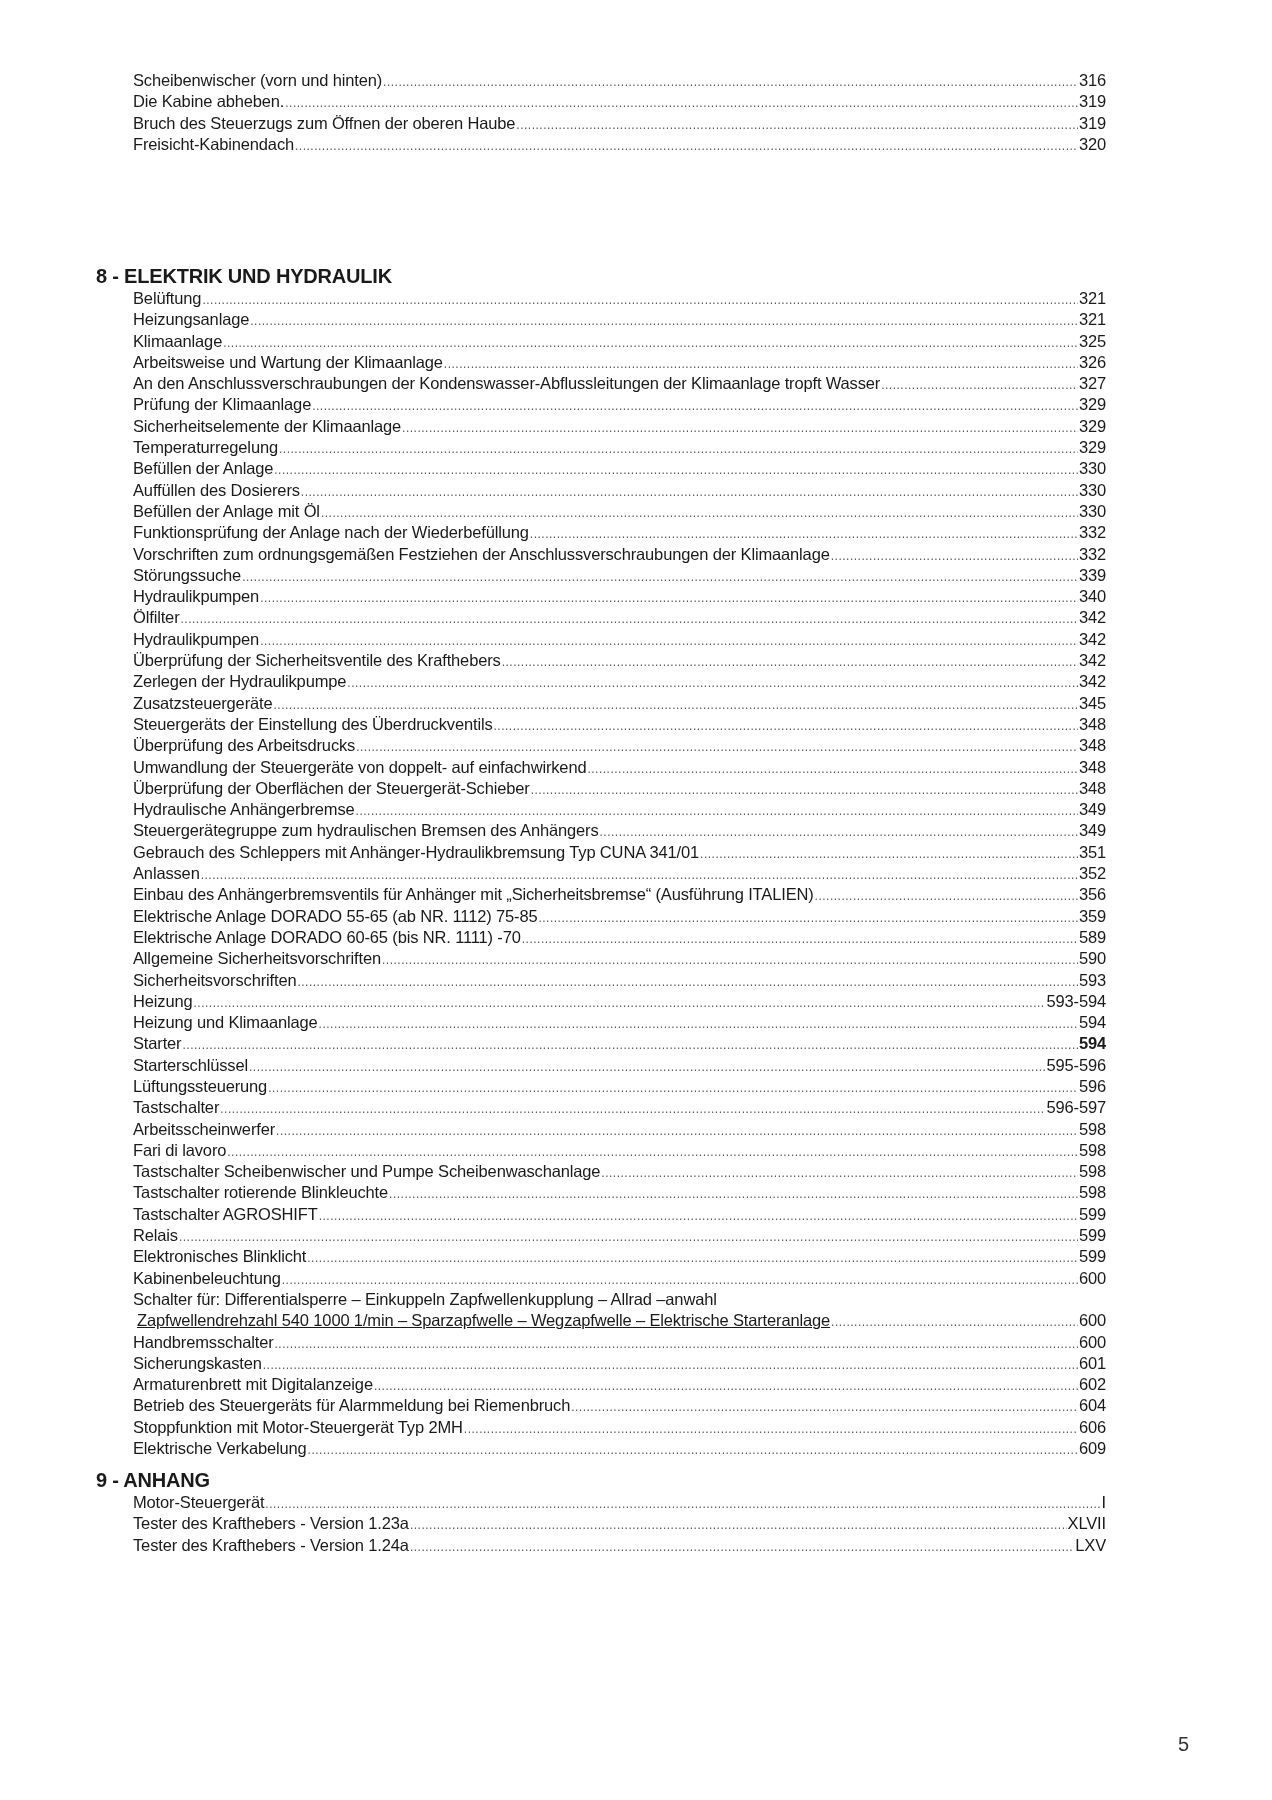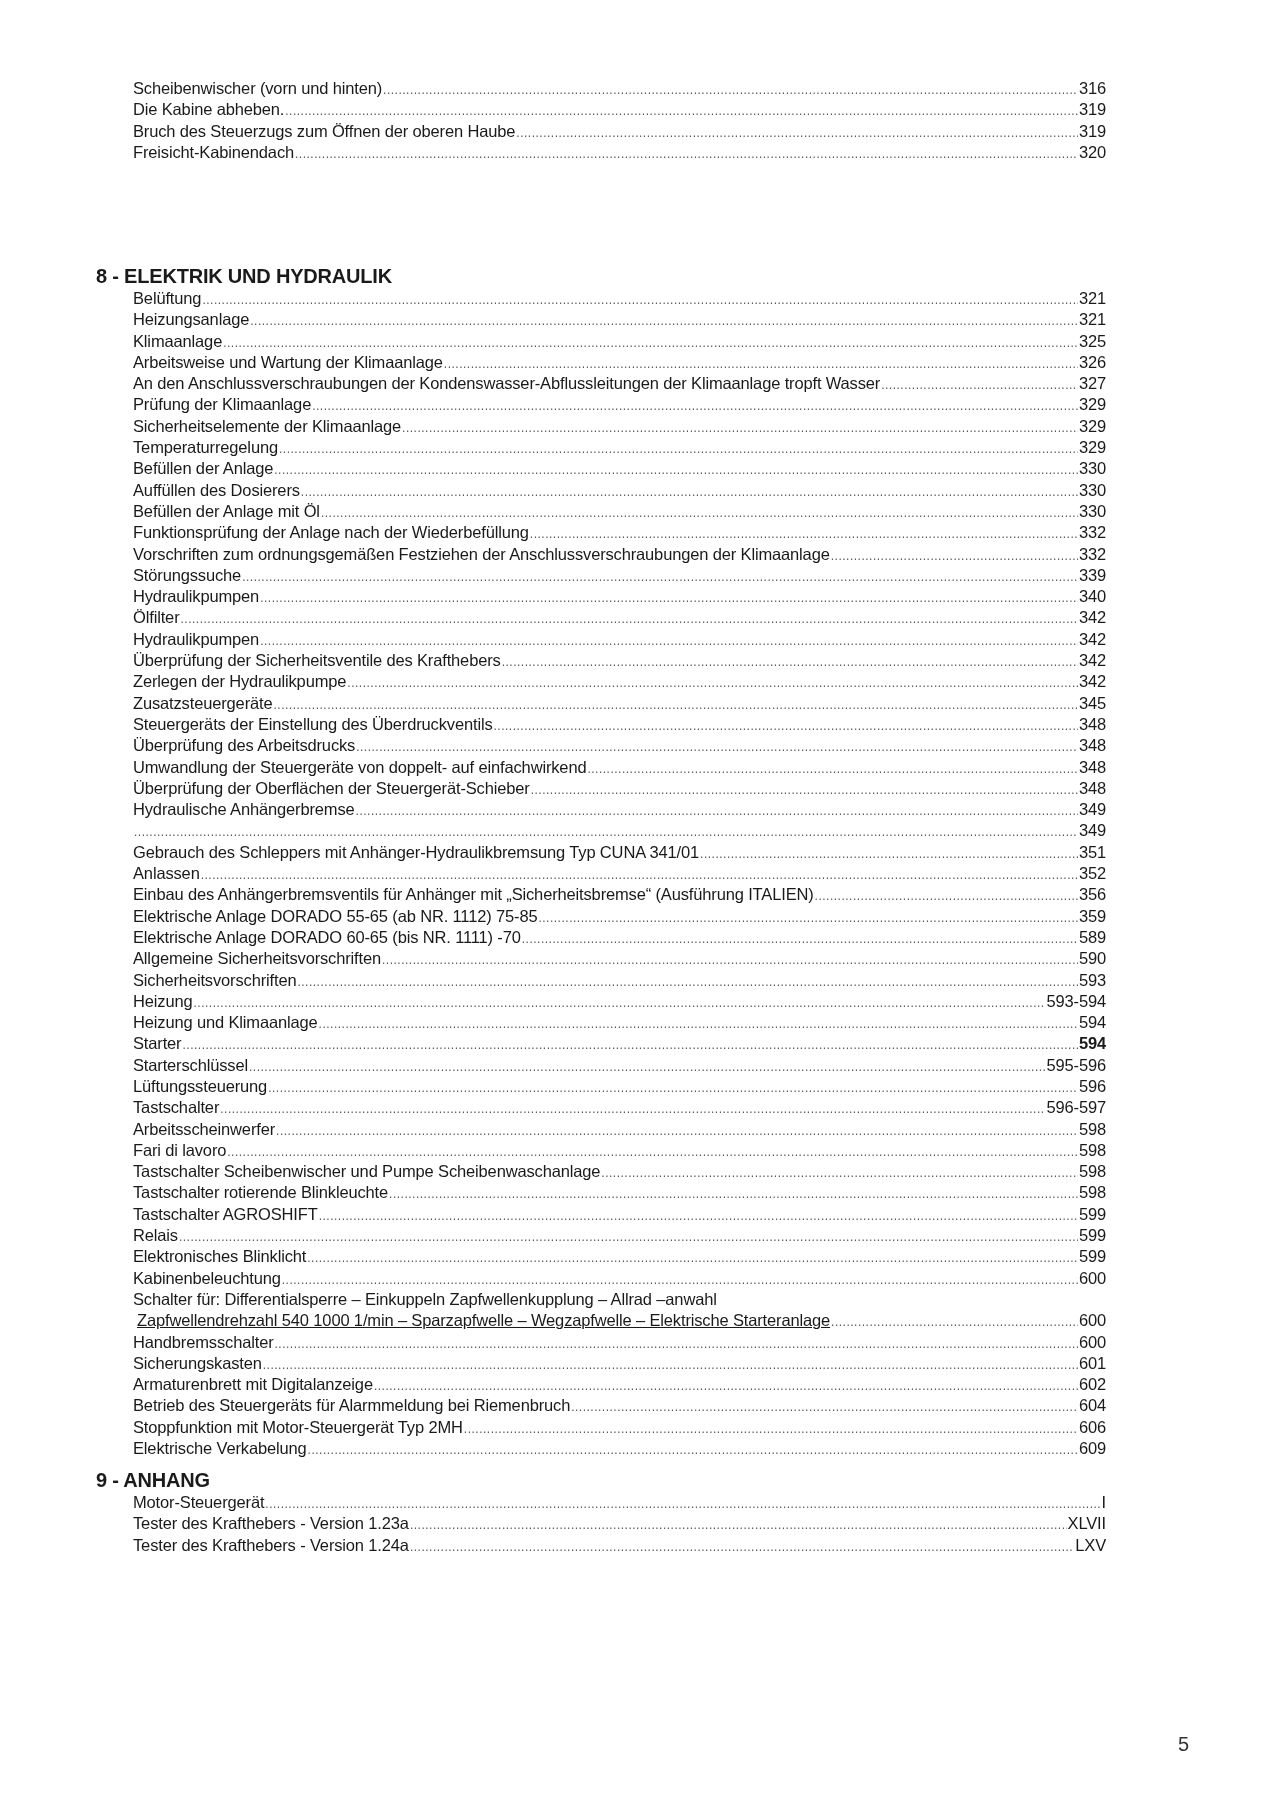--- a/index.html
+++ b/index.html
@@ -18,21 +18,21 @@
   .entry.cont { height: 21.3px; }
   .entry.cont .t { padding-left: 4px; text-decoration: underline; }
   .entry.nobreak { }
   .page-number { position: absolute; left: 1178px; top: 1733px; font-size: 20px; color: #333; }
 </style>
 </head>
 <body>
 
 <div class="page">
 
-  <div class="block" style="top:78px;" id="cont-block">
+  <div class="block" style="top:70px;" id="cont-block">
       <div class="entry">
         <span class="t">Scheibenwischer (vorn und hinten)</span>
         <span class="dots"></span>
         <span class="p">316</span>
       </div>
       <div class="entry">
         <span class="t">Die Kabine abheben.</span>
         <span class="dots"></span>
         <span class="p">319</span>
       </div>
@@ -170,20 +170,21 @@
           <span class="t">Überprüfung der Oberflächen der Steuergerät-Schieber</span>
           <span class="dots"></span>
           <span class="p">348</span>
         </div>
         <div class="entry">
           <span class="t">Hydraulische Anhängerbremse</span>
           <span class="dots"></span>
           <span class="p">349</span>
         </div>
         <div class="entry">
+          <span class="t">Steuergerätegruppe zum hydraulischen Bremsen des Anhängers</span>
           <span class="dots"></span>
           <span class="p">349</span>
         </div>
         <div class="entry">
           <span class="t">Gebrauch des Schleppers mit Anhänger-Hydraulikbremsung Typ CUNA 341/01</span>
           <span class="dots"></span>
           <span class="p">351</span>
         </div>
         <div class="entry">
           <span class="t">Anlassen</span>

